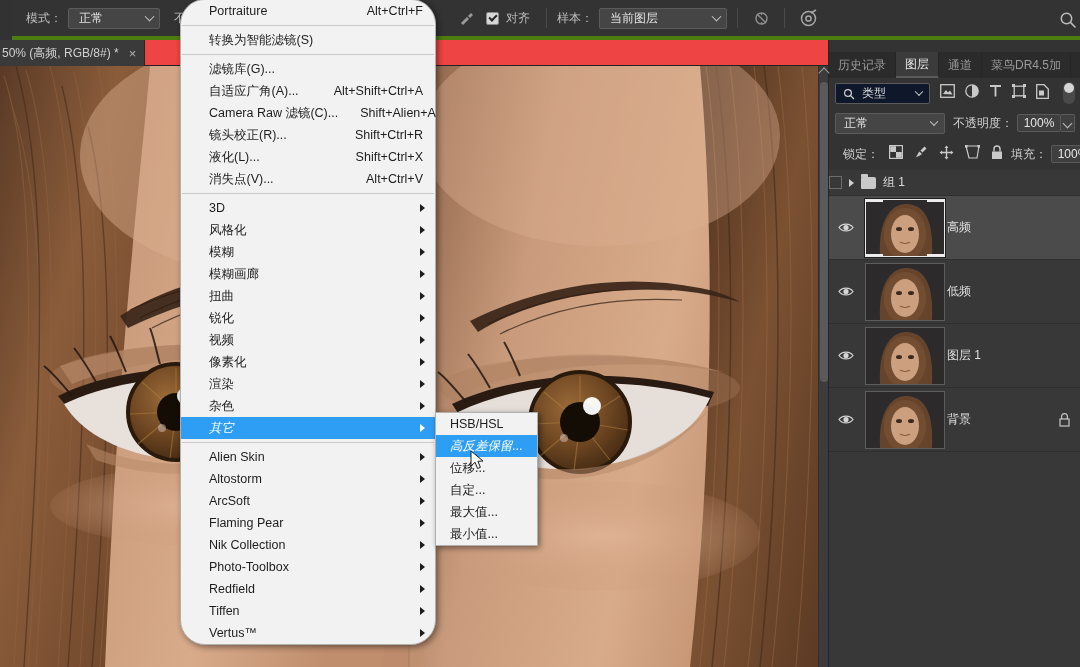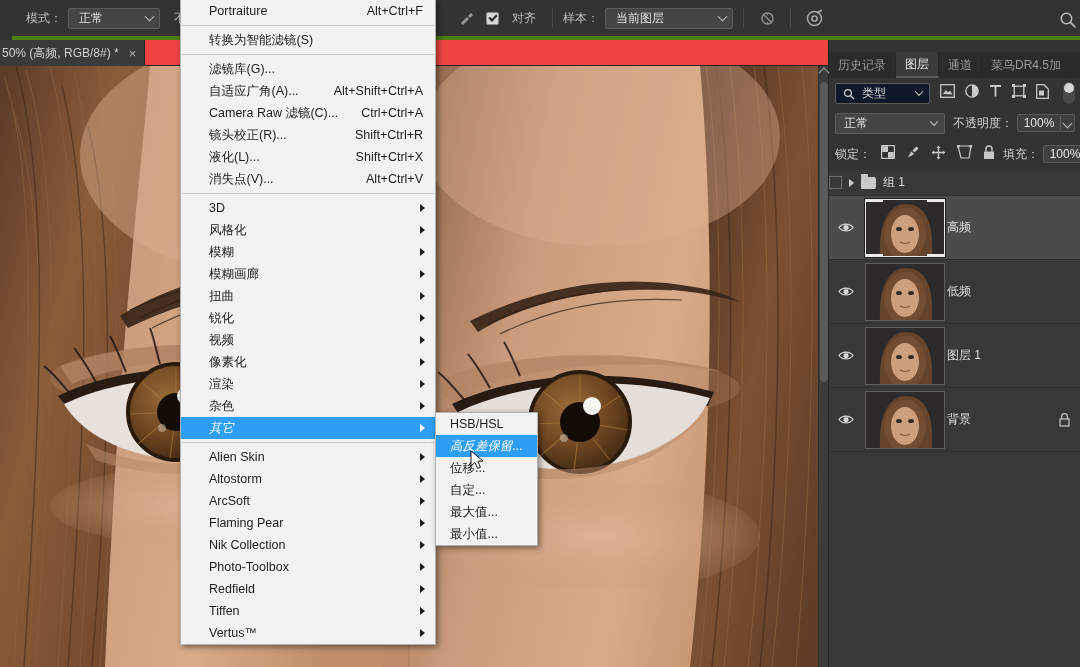--- a/index.html
+++ b/index.html
@@ -124,21 +124,21 @@
     width:44px;height:18px;background:#3f3f3f;border:1px solid #5a5a5a;border-radius:2px;
     color:#e6e6e6;font-size:12px;display:flex;align-items:center;justify-content:center;
   }
   .num-caret{ width:14px;height:18px;background:#3f3f3f;border:1px solid #5a5a5a;border-left:none;
               border-radius:0 2px 2px 0; position:relative;}
   .num-caret:after{ content:""; position:absolute; left:3px; top:5px; width:6px;height:6px;
                     border-right:1px solid #c0c0c0;border-bottom:1px solid #c0c0c0; transform:rotate(45deg);}
 
   .lock-row{
     position:absolute; left:0; top:140px; width:252px; height:28px;
-    display:flex; align-items:center; padding:0 6px;
+    display:flex; align-items:center; padding:0 14px;
   }
   .lock-icons{ display:flex; align-items:center; gap:11px; color:#c9c9c9; margin-left:6px;}
 
   .layers-list{ position:absolute; left:0; top:170px; width:252px; bottom:0; background:#383838; }
   .group-row{
     height:26px; display:flex; align-items:center; gap:7px;
     border-bottom:1px solid #2f2f2f; background:#383838;
   }
   .eyebox{ width:13px;height:13px;border:1px solid #6d6d6d; background:transparent; }
   .chev{ width:0;height:0;border-left:5px solid #cfcfcf;border-top:4px solid transparent;border-bottom:4px solid transparent;}
@@ -159,21 +159,21 @@
   .thumb-box.active{ border:1px solid #e8e8e8; outline:1px solid #1f1f1f; }
   .thumb-box .brk{ position:absolute; width:18px;height:3px;background:#ededed; }
   .layer-name{ color:#dedede; font-size:12px; flex:1; }
   .lock-cell{ width:34px; display:flex; align-items:center; justify-content:center; color:#c6c6c6;}
 
   
   .menu{
     position:absolute; background:#f2f2f2; border:1px solid #b0b0b0;
     box-shadow:2px 2px 6px rgba(0,0,0,.45); z-index:50;
   }
-  #filter-menu{ left:180px; top:-1px; width:256px; }
+  #filter-menu{ left:180px; top:-1px; width:256px;border-radius:25px; }
   .menu-item{
     position:relative; height:22px; display:flex; align-items:center;
     padding:0 12px 0 28px; font-size:12.5px; color:#1d1d1d; white-space:nowrap;
   }
   .menu-item .sc{ margin-left:auto; padding-left:22px; color:#1d1d1d; font-size:12.5px;}
   .menu-item .sub-arrow{
     position:absolute; right:10px; top:50%; transform:translateY(-50%);
     width:0;height:0;border-left:5px solid #1d1d1d;border-top:4px solid transparent;border-bottom:4px solid transparent;
   }
   .menu-item.highlight{ background:#2e9ef4; color:#fff;font-style:italic; }
@@ -377,21 +377,21 @@
     <div style="width:262px"></div>
 
     <div class="icon-btn">
       <svg width="16" height="16" viewBox="0 0 16 16">
           <path d="M2 13 L8 7 L10 9 L4 15 Z" fill="#9a9a9a"></path>
           <path d="M9 6 L12 3 L14 5 L11 8 Z" fill="#9a9a9a"></path>
         </svg>
     </div>
     <div style="display:flex;align-items:center;margin-left:6px">
       <span class="chk"></span>
-      <span class="opt-label" style="margin-left:8px">对齐</span>
+      <span class="opt-label" style="margin-left:2px">对齐</span>
     </div>
     <div class="opt-sep"></div>
     <span class="opt-label" style="margin-left:0">样本：</span>
     <div class="opt-select" style="min-width:128px">
       <span>当前图层</span>
       <i class="caret"></i>
     </div>
     <div class="opt-sep"></div>
     <div class="icon-btn">
       <svg width="17" height="17" viewBox="0 0 17 17">
@@ -669,21 +669,21 @@
     <div class="menu-item">
       <span>滤镜库(G)...</span>
       <span class="sc"></span>
     </div>
     <div class="menu-item">
       <span>自适应广角(A)...</span>
       <span class="sc">Alt+Shift+Ctrl+A</span>
     </div>
     <div class="menu-item">
       <span>Camera Raw 滤镜(C)...</span>
-      <span class="sc">Ctrl+Ctrl+A</span>
+      <span class="sc">Shift+Alien+A</span>
     </div>
     <div class="menu-item">
       <span>镜头校正(R)...</span>
       <span class="sc">Shift+Ctrl+R</span>
     </div>
     <div class="menu-item">
       <span>液化(L)...</span>
       <span class="sc">Shift+Ctrl+X</span>
     </div>
     <div class="menu-item">

